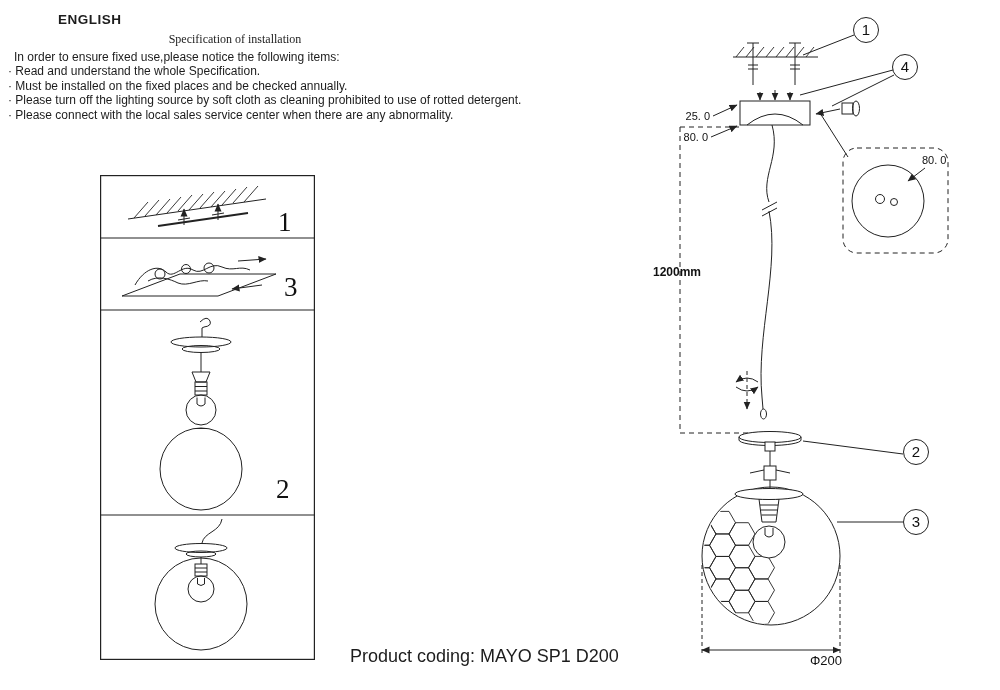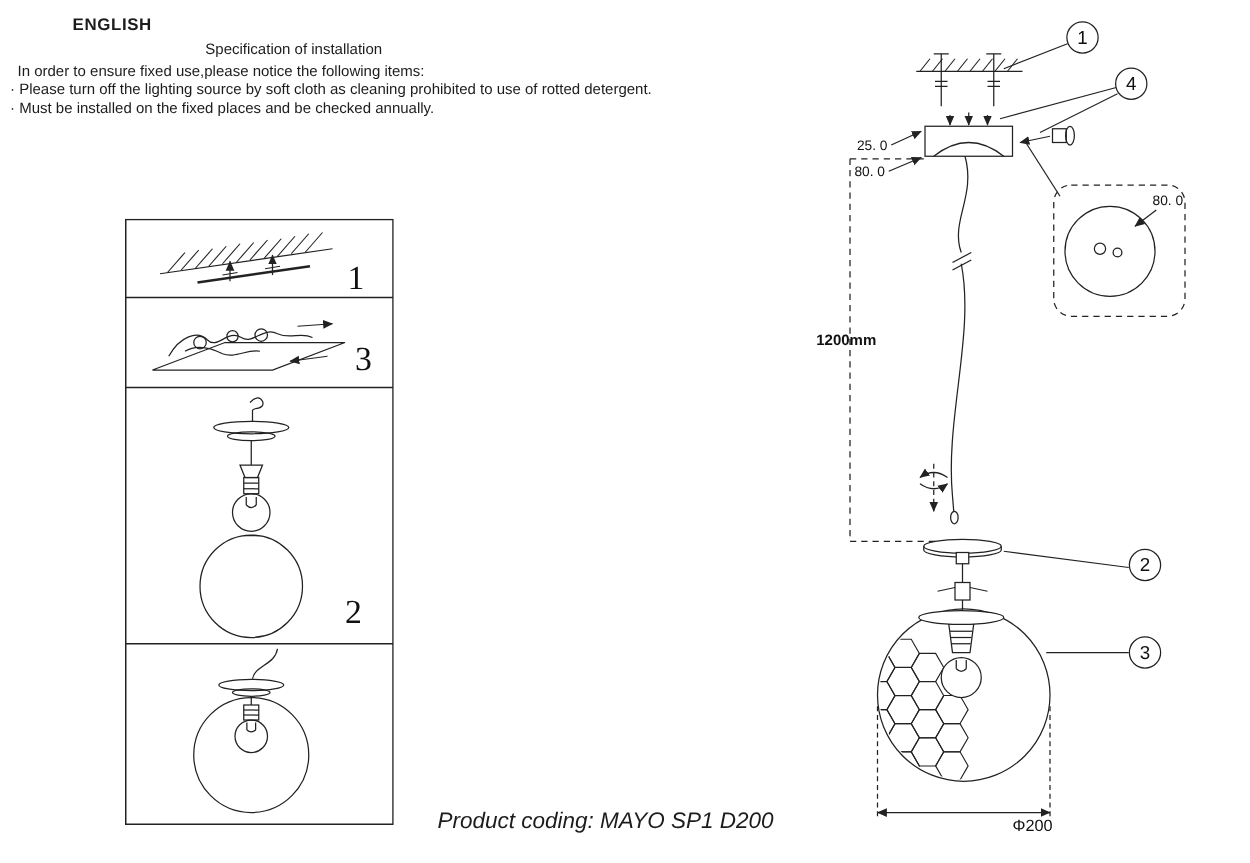--- a/index.html
+++ b/index.html
@@ -3,44 +3,46 @@
 <meta charset="utf-8">
 <style>
   * { margin:0; padding:0; box-sizing:border-box; }
   html,body { background:#ffffff; }
   body {
     width:1000px; height:690px; position:relative; overflow:hidden;
     font-family:"Liberation Sans", sans-serif; color:#1c1c1c;
   }
   .abs { position:absolute; }
   .english { left:14px; top:12px; font-size:13.5px; font-weight:bold; letter-spacing:0.5px;margin-left:44px; }
-  .title   { left:0; top:32px; width:470px; text-align:center; font-size:12px; }
+  .title   { left:0; top:32px; width:470px; text-align:center; font-size:12px;font-family:Liberation Serif, serif; }
   .intro   { left:14px; top:50px; font-size:12px; }
   .bullets { left:8px; top:64px; font-size:12px; line-height:14.6px; }
-  .coding  { left:350px; top:646px; font-size:18px;font-style:italic; }
+  .coding  { left:350px; top:646px; font-size:18px; }
   svg { display:block; }
   svg text { font-family:"Liberation Sans", sans-serif; fill:#111; stroke:none; }
   svg text.stepnum { font-family:"Liberation Serif", serif; font-size:27px; }
   svg text.callout-num { font-size:15px; }
   svg text.dim { font-size:11px; }
   svg text.dimbold { font-size:12px; font-weight:bold; }
   svg text.phi { font-size:13px; }
 </style>
 </head>
 <body>
 
 <div>
 
   <div class="abs english">ENGLISH</div>
   <div class="abs title">Specification of installation</div>
   <div class="abs intro">In order to ensure fixed use,please notice the following items:</div>
 
   <div class="abs bullets">
+    <div>· Read and understand the whole Specification.</div>
+    <div>· Must be installed on the fixed places and be checked annually.</div>
     <div>· Please turn off the lighting source by soft cloth as cleaning prohibited to use of rotted detergent.</div>
-    <div>· Must be installed on the fixed places and be checked annually.</div>
+    <div>· Please connect with the local sales service center when there are any abnormality.</div>
   </div>
 
   <svg class="abs" style="left:100px; top:175px;" width="215" height="485" viewBox="0 0 215 485">
     <defs>
       <marker id="arrL" markerWidth="9" markerHeight="9" refX="7.5" refY="4" orient="auto-start-reverse" markerUnits="userSpaceOnUse">
         <path d="M0,0.5 L8,4 L0,7.5 z" fill="#222"></path>
       </marker>
     </defs>
 
     <g fill="none" stroke="#222" stroke-width="1.2">

